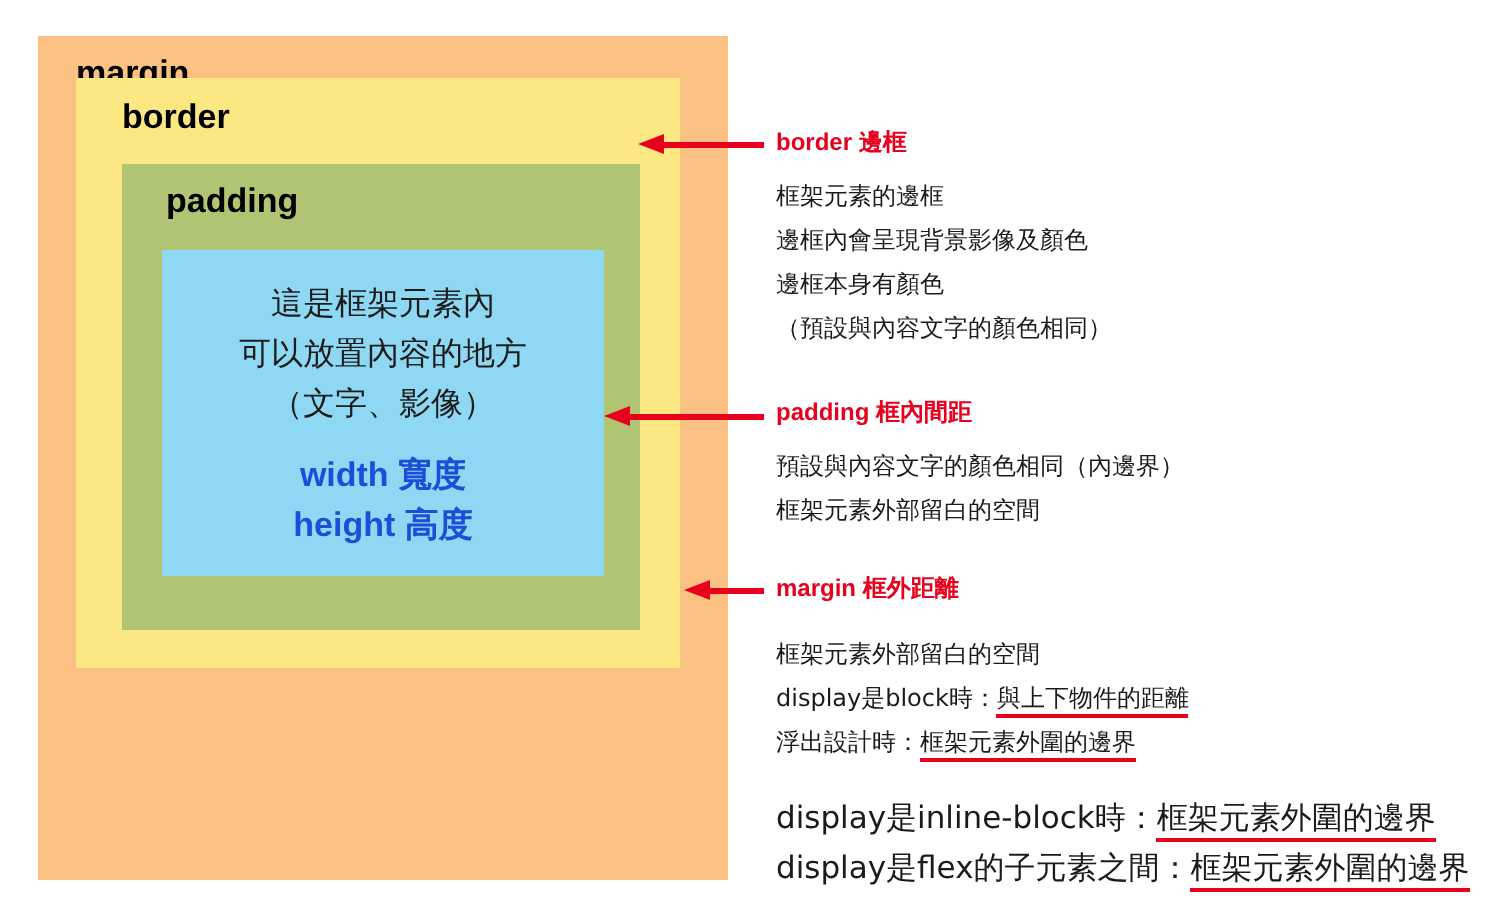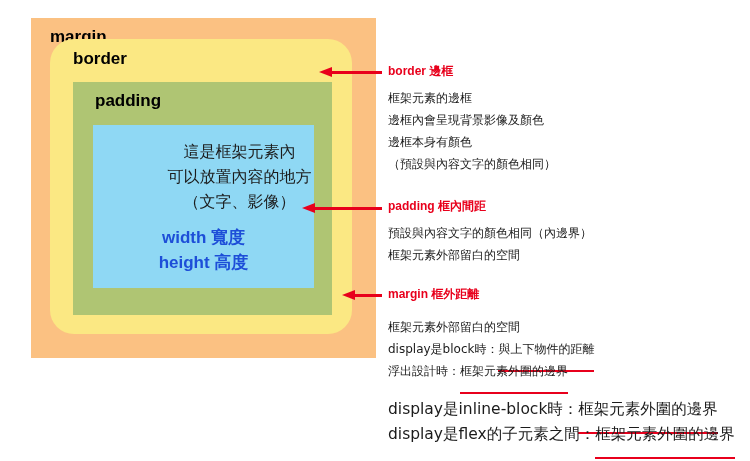--- a/index.html
+++ b/index.html
@@ -8,27 +8,26 @@
     background:#ffffff;
     font-family:"Liberation Sans","DejaVu Sans",sans-serif;
     position:relative;
     overflow:hidden;
     -webkit-font-smoothing:antialiased;
   }
   .stage{position:absolute;left:0;top:0;width:750px;height:461px;}
 
   
   .box-margin{
-    position:absolute;left:31px;top:18px;width:345px;height:340px;
+    position:absolute;left:19px;top:18px;width:345px;height:422px;
     background:#fbc182;
   }
   .box-border{
     position:absolute;left:19px;top:21px;width:302px;height:295px;
     background:#fbe883;
-    border-radius:24px;
   }
   .box-padding{
     position:absolute;left:23px;top:43px;width:259px;height:233px;
     background:#afc573;
   }
   .box-content{
     position:absolute;left:20px;top:43px;width:221px;height:163px;
     background:#8fd8f4;
   }
 
@@ -44,21 +43,20 @@
   .lbl-border{left:23px;top:10px;}
   .lbl-padding{left:22px;top:9px;text-align:center;}
 
   .content-text{
     position:absolute;left:0;top:14px;width:221px;
     text-align:center;
     font-size:16px;
     line-height:25px;
     color:#1b1b1b;
     font-family:"DejaVu Sans","Liberation Sans",sans-serif;
-    padding-left:36px;
   }
   .content-text .ct-line{display:block;}
   .content-dims{
     position:absolute;left:0;top:100px;width:221px;
     text-align:center;
     font-size:17px;
     line-height:25px;
     font-weight:bold;
     color:#1d4ed8;
     font-family:"Liberation Sans","DejaVu Sans",sans-serif;
@@ -105,21 +103,21 @@
   .ann-body .bline{display:block;white-space:nowrap;}
 
   .ann-border{top:61px;}
   .ann-padding{top:196px;}
   .ann-margin{top:284px;}
 
   .ann-margin .ann-body{margin-top:12px;}
 
   .uline{
     border-bottom:2px solid #e8001c;
-    padding-bottom:14px;
+    padding-bottom:1px;
   }
 
   .extra{
     position:absolute;left:388px;top:397px;
     font-size:15.5px;
     line-height:25px;
     color:#1b1b1b;
     font-family:"DejaVu Sans","Liberation Sans",sans-serif;
   }
   .extra .bline{display:block;white-space:nowrap;}

